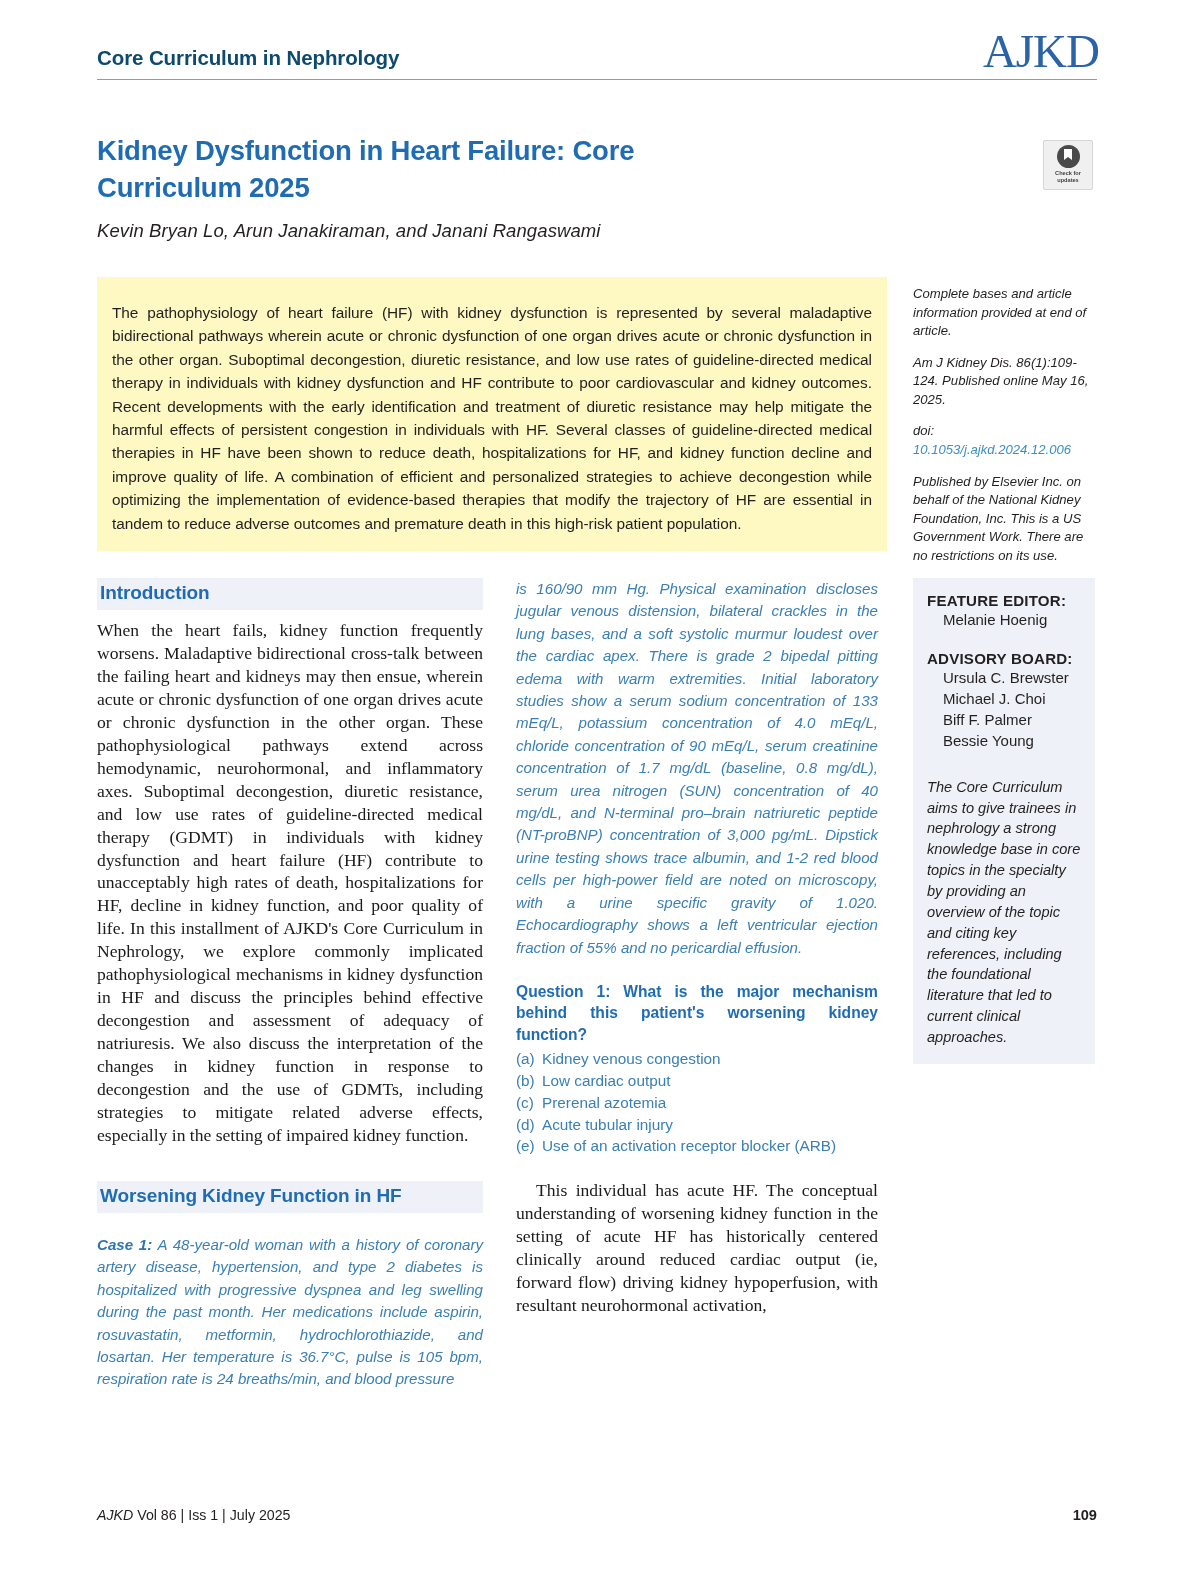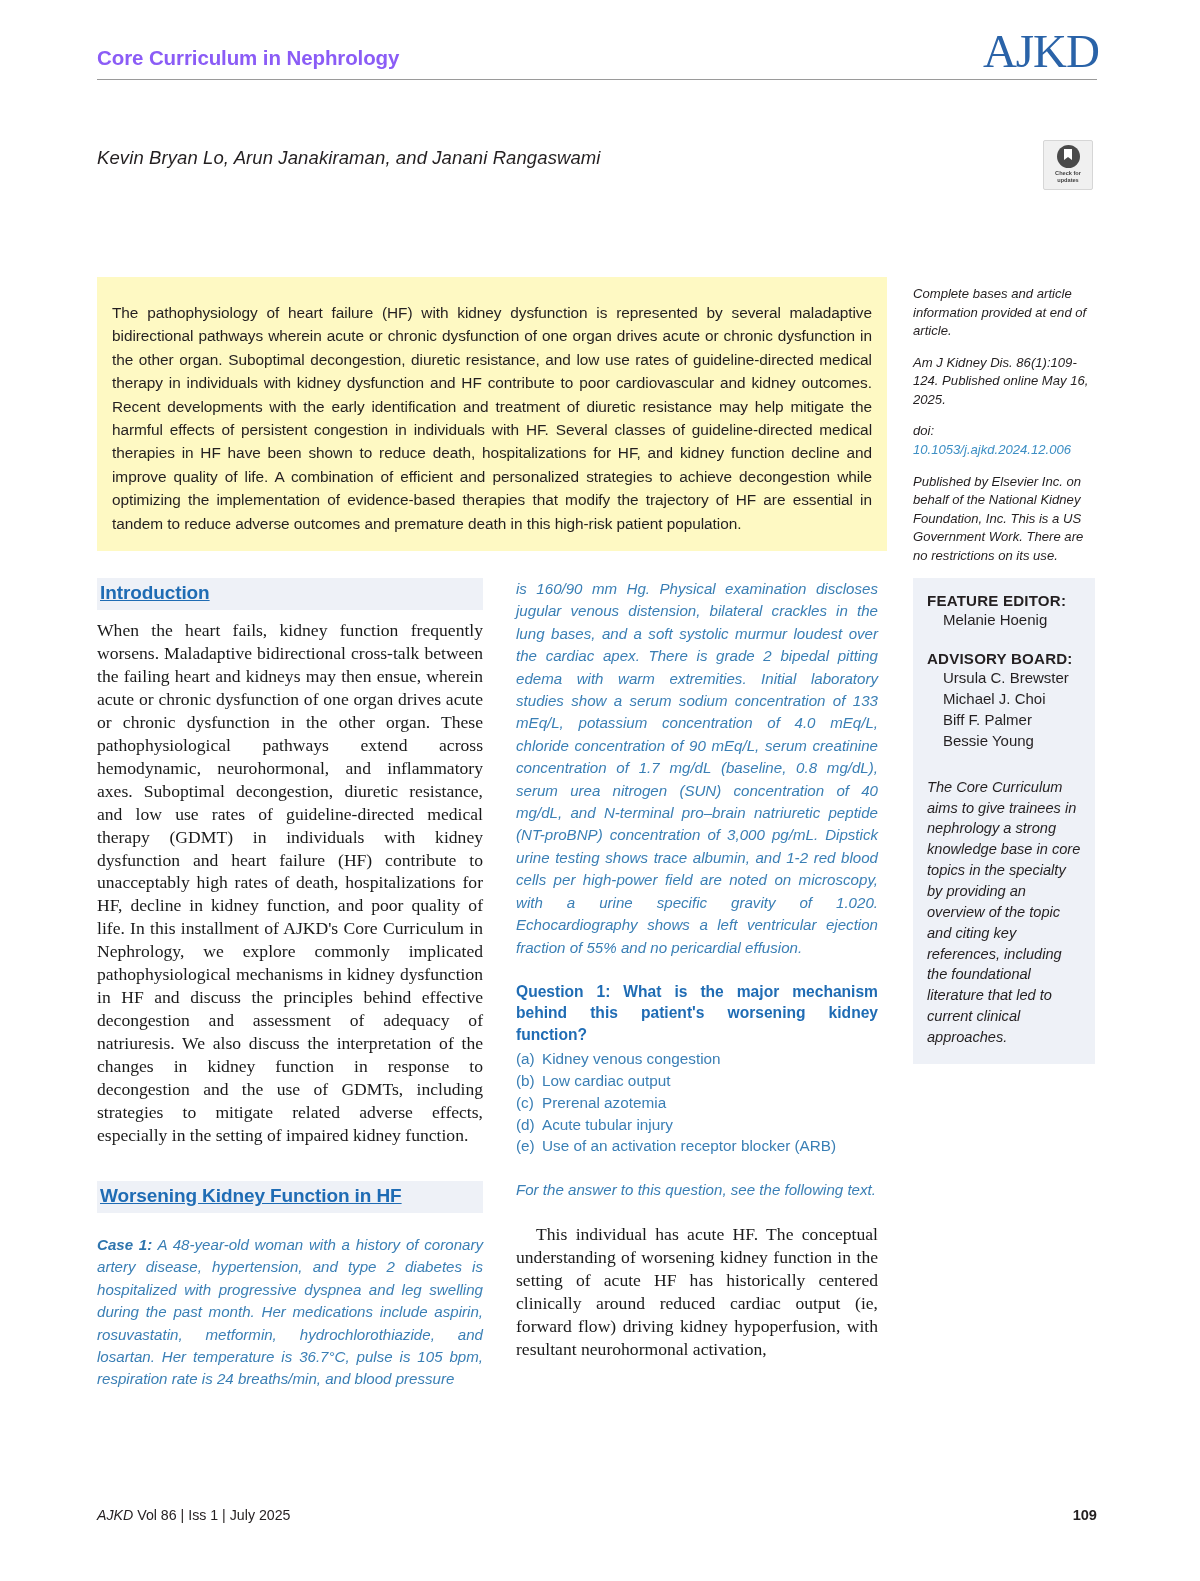--- a/index.html
+++ b/index.html
@@ -31,21 +31,21 @@
     width: 1000px;
     height: 46px;
   }
   .running-head-title {
     position: absolute;
     left: 0;
     top: 0;
     font-size: 20.5px;
     font-weight: 700;
     letter-spacing: -0.1px;
-    color: #8b5cf6;
+    color: #0c4a6e;
     font-family: "Liberation Sans", sans-serif;
   }
   .running-head-rule {
     position: absolute;
     left: 0;
     top: 33px;
     width: 1000px;
     height: 1px;
     background: #9a9a9a;
   }
@@ -172,21 +172,20 @@
 
   .section-head {
     background: #eef1f7;
     color: #1f6cb4;
     font-size: 19px;
     font-weight: 700;
     padding: 4px 6px 6px 3px;
     letter-spacing: -0.1px;
     margin: 0 0 9px 0;
     font-family: "Liberation Sans", sans-serif;
-    text-decoration: underline;
   }
 
   .body-text {
     font-family: "Liberation Serif", serif;
     font-size: 17.6px;
     line-height: 1.305;
     text-align: justify;
     color: #1a1a1a;
     margin: 0;
     hyphens: none;
@@ -316,20 +315,21 @@
 
 <div class="page">
 
   <div class="running-head">
     <div class="running-head-title">Core Curriculum in Nephrology</div>
     <div class="running-head-rule"></div>
     <div class="ajkd-logo">AJKD</div>
   </div>
 
   <div class="title-block">
+    <h1 class="article-title">Kidney Dysfunction in Heart Failure: Core Curriculum 2025</h1>
     <div class="article-authors">Kevin Bryan Lo, Arun Janakiraman, and Janani Rangaswami</div>
   </div>
 
   <div class="crossmark">
     <div class="crossmark-circle"></div>
     <div class="crossmark-label">
       <span>Check for</span><br>
       <span>updates</span>
     </div>
   </div>
@@ -376,21 +376,20 @@
       </li>
       <li class="answer-item">
         <span class="answer-key">(d)</span>
         <span class="answer-label">Acute tubular injury</span>
       </li>
       <li class="answer-item">
         <span class="answer-key">(e)</span>
         <span class="answer-label">Use of an activation receptor blocker (ARB)</span>
       </li>
     </ul>
-    <p class="answer-note">For the answer to this question, see the following text.</p>
     <div class="gap-md"></div>
     <p class="body-text indent">This individual has acute HF. The conceptual understanding of worsening kidney function in the setting of acute HF has historically centered clinically around reduced cardiac output (ie, forward flow) driving kidney hypoperfusion, with resultant neurohormonal activation,</p>
   </div>
 
   <div class="editor-box">
     <p class="editor-head">FEATURE EDITOR:</p>
     <p class="editor-name">Melanie Hoenig</p>
     <div class="editor-block-gap"></div>
     <p class="editor-head">ADVISORY BOARD:</p>
     <p class="editor-name">Ursula C. Brewster</p>

